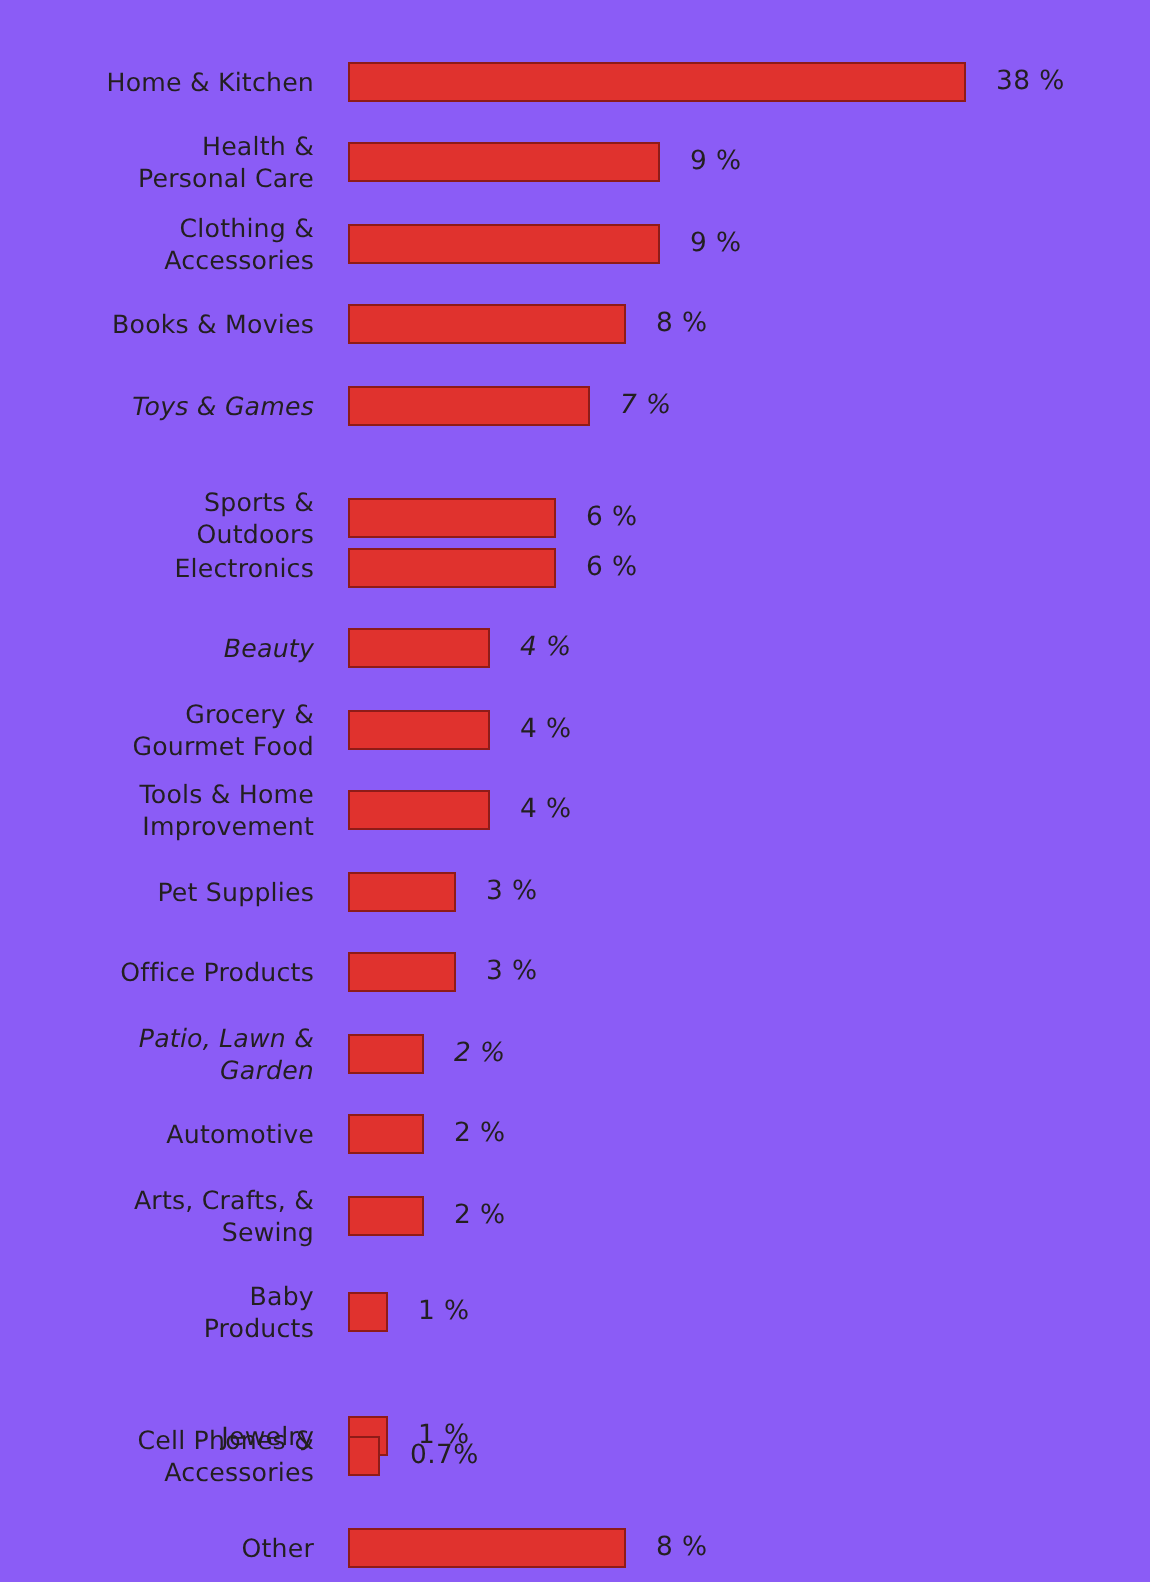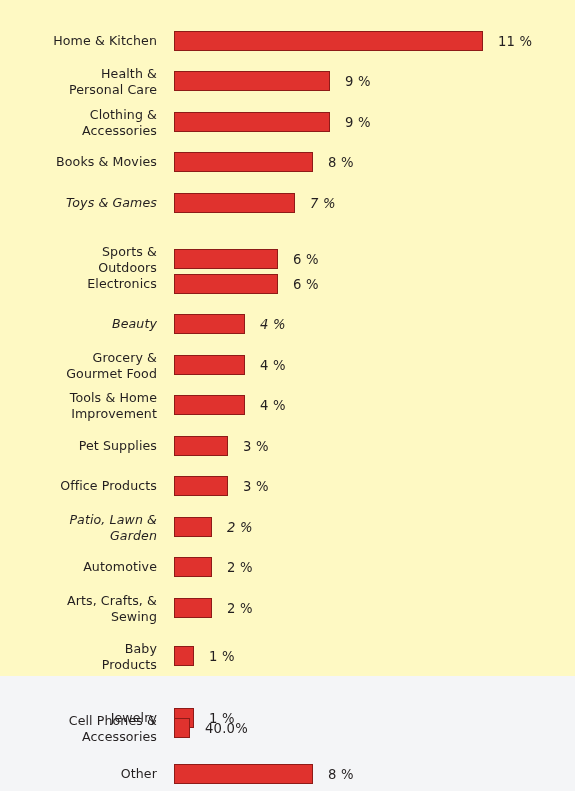--- a/index.html
+++ b/index.html
@@ -10,22 +10,22 @@
     width: 575px;
     height: 791px;
     background: #f4f5f7;
     font-family: "DejaVu Sans", sans-serif;
     overflow: hidden;
   }
 
   #chart-root {
     position: relative;
     width: 575px;
-    height: 676px;
-    background: #fef9c3;
+    height: 791px;
+    background: #8b5cf6;
   }
 
   .bar-row {
     position: absolute;
     left: 0;
     width: 575px;
     height: 20px;
   }
 
   .row-label {
@@ -72,21 +72,21 @@
 </head>
 <body>
 
 <div id="chart-root">
   <div id="rows-container">
       <div class="bar-row" style="top: 31px;">
         <div class="row-label">Home &amp; Kitchen</div>
         <div class="bar-track" style="width: 309px;">
           <div class="bar-fill" style="width: 309px; background: rgb(224, 50, 46); border-color: rgb(142, 27, 24);"></div>
         </div>
-        <div class="bar-value" style="left: 498px;">11 %</div>
+        <div class="bar-value" style="left: 498px;">38 %</div>
       </div>
       <div class="bar-row" style="top: 71px;">
         <div class="row-label">Health &amp;
 Personal Care</div>
         <div class="bar-track" style="width: 156px;">
           <div class="bar-fill" style="width: 156px; background: rgb(224, 50, 46); border-color: rgb(142, 27, 24);"></div>
         </div>
         <div class="bar-value" style="left: 345px;">9 %</div>
       </div>
       <div class="bar-row" style="top: 112px;">
@@ -200,21 +200,21 @@
           <div class="bar-fill" style="width: 20px; background: rgb(224, 50, 46); border-color: rgb(142, 27, 24);"></div>
         </div>
         <div class="bar-value" style="left: 209px;">1 %</div>
       </div>
       <div class="bar-row" style="top: 718px;">
         <div class="row-label">Cell Phones &amp;
 Accessories</div>
         <div class="bar-track" style="width: 16px;">
           <div class="bar-fill" style="width: 16px; background: rgb(224, 50, 46); border-color: rgb(142, 27, 24);"></div>
         </div>
-        <div class="bar-value" style="left: 205px;">40.0%</div>
+        <div class="bar-value" style="left: 205px;">0.7%</div>
       </div>
       <div class="bar-row" style="top: 764px;">
         <div class="row-label">Other</div>
         <div class="bar-track" style="width: 139px;">
           <div class="bar-fill" style="width: 139px; background: rgb(224, 50, 46); border-color: rgb(142, 27, 24);"></div>
         </div>
         <div class="bar-value" style="left: 328px;">8 %</div>
       </div>
     </div>
 </div>

